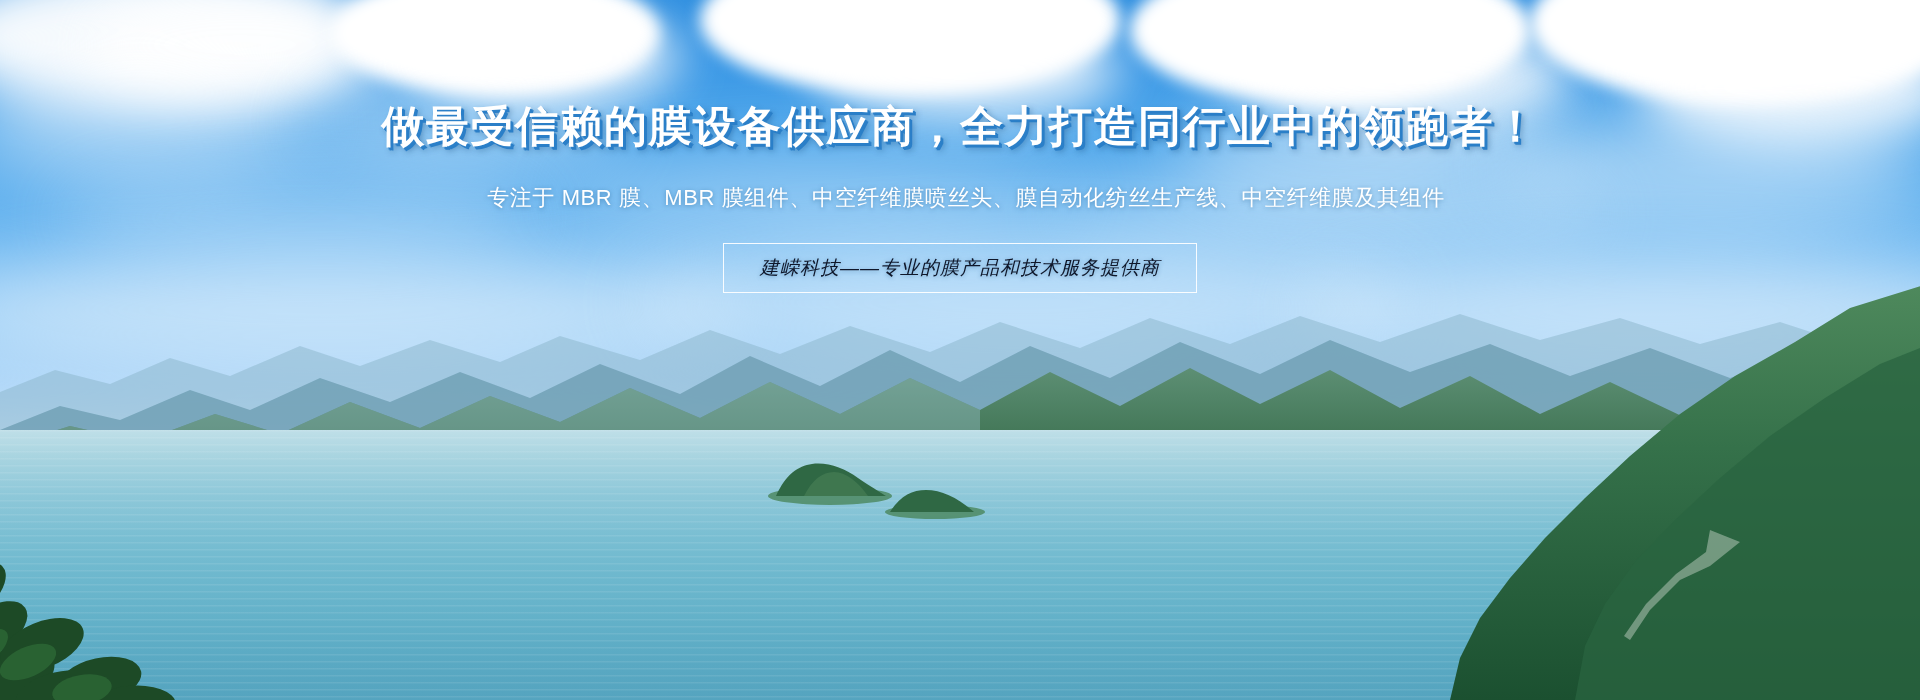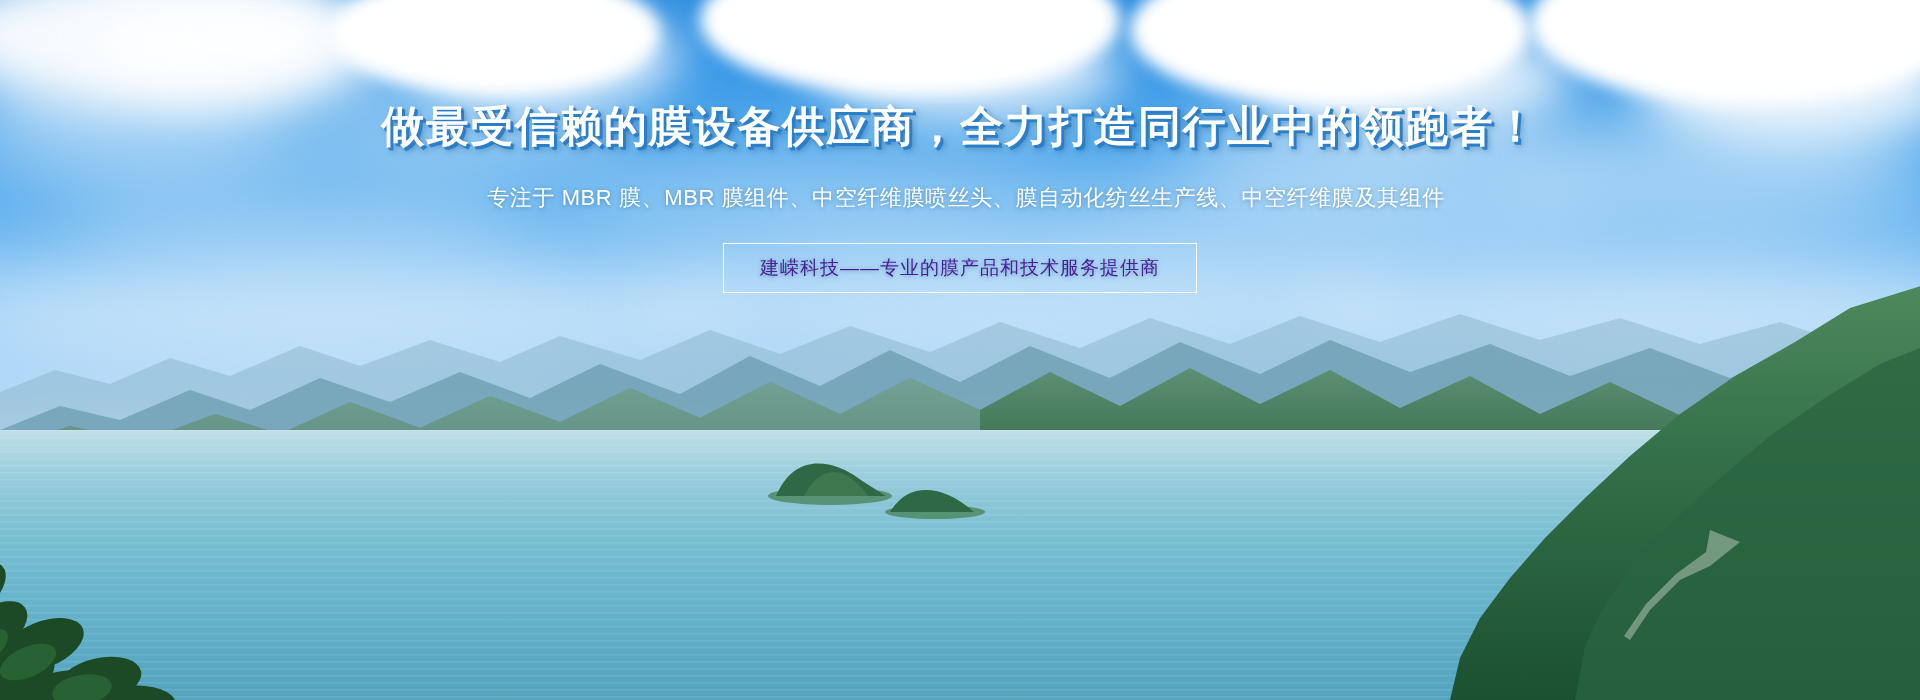--- a/index.html
+++ b/index.html
@@ -87,22 +87,22 @@
     text-shadow:0 1px 4px rgba(30,90,140,.5);
   }
 
   .tagline-box {
     position:absolute; left:50%; top:243px; transform:translateX(-50%);
     border:1px solid rgba(255,255,255,.92);
     padding:11px 36px;
     display:flex; align-items:center; justify-content:center;
   }
   .tagline-text {
-    font-size:19px; color:#4c1d95; letter-spacing:1px;
-    white-space:nowrap; text-shadow:0 1px 4px rgba(30,90,140,.45);
+    font-size:19px; color:#0f172a; letter-spacing:1px;
+    white-space:nowrap; text-shadow:0 1px 4px rgba(30,90,140,.45);font-style:italic;
   }
 </style>
 </head>
 <body>
 
 <div class="banner">
 
   <div class="scene">
 
     <div class="sky"></div>

